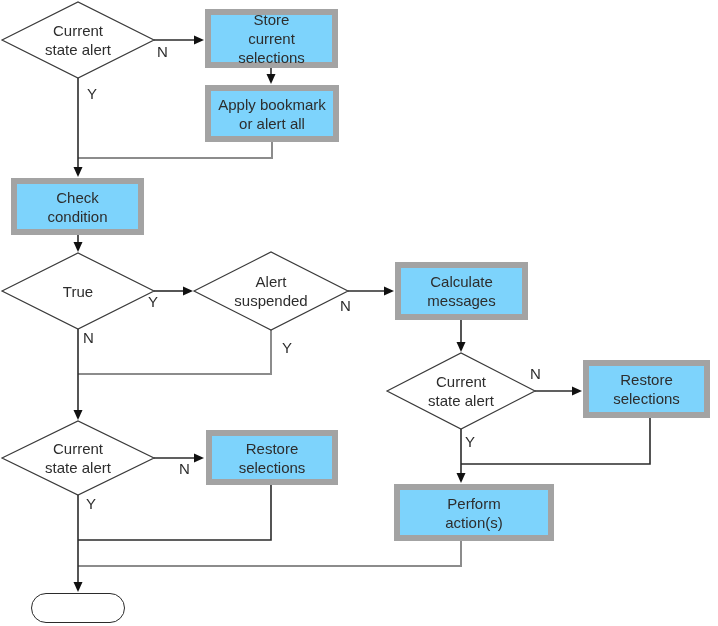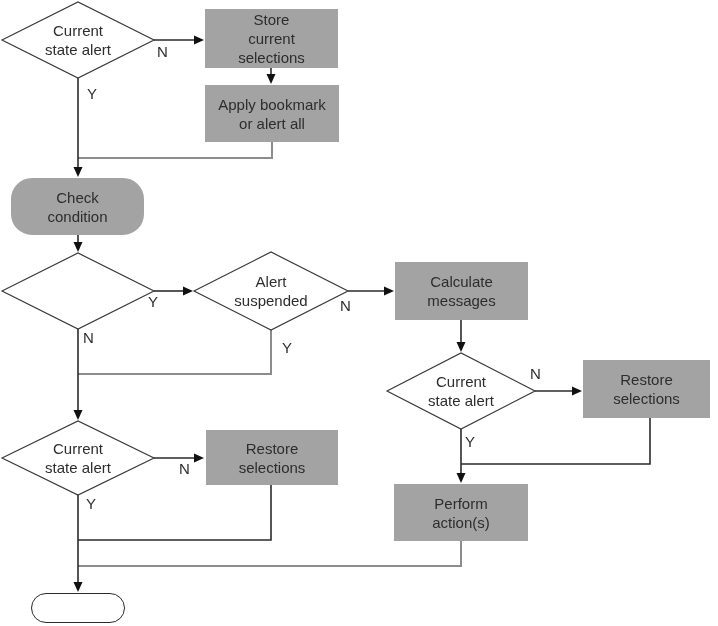--- a/index.html
+++ b/index.html
@@ -20,21 +20,21 @@
   .node {
     position: absolute;
     display: flex;
     align-items: center;
     justify-content: center;
     color: #2d2d2d;
     font-size: 15px;
   }
   .process {
     border: 6px solid #a3a3a3;
-    background: #a3a3a3;
+    background: #7dd3fc;
   }
   .terminator {
     border: 1.5px solid #2b2b2b;
     border-radius: 15px;
     background: #ffffff;
   }
   .decision { background: transparent; }
   .nlabel {
     white-space: pre-line;
     text-align: center;
@@ -103,20 +103,23 @@
       <polygon class="diamond" points="387,391 461,353 535,391 461,429"></polygon>
       <polygon class="diamond" points="2,458 78,421 154,458 78,495"></polygon>
     </g>
   </svg>
 
   <div class="node decision" style="left:2px; top:2px; width:152px; height:76px;">
     <span class="nlabel">Current
 state alert</span>
   </div>
 
+  <div class="node decision" style="left:2px; top:253px; width:152px; height:76px;">
+    <span class="nlabel">True</span>
+  </div>
 
   <div class="node decision" style="left:194px; top:252px; width:154px; height:78px;align-items:center;">
     <span class="nlabel">Alert
 suspended</span>
   </div>
 
   <div class="node decision" style="left:387px; top:353px; width:148px; height:76px;">
     <span class="nlabel">Current
 state alert</span>
   </div>
@@ -130,36 +133,36 @@
     <span class="nlabel">Store
 current
 selections</span>
   </div>
 
   <div class="node process" style="left:205px; top:85px; width:134px; height:57px;">
     <span class="nlabel">Apply bookmark
 or alert all</span>
   </div>
 
-  <div class="node process" style="left:11px; top:178px; width:133px; height:57px;border-radius:21px;">
+  <div class="node process" style="left:11px; top:178px; width:133px; height:57px;">
     <span class="nlabel">Check
 condition</span>
   </div>
 
   <div class="node process" style="left:395px; top:262px; width:133px; height:58px;">
     <span class="nlabel">Calculate
 messages</span>
   </div>
 
   <div class="node process" style="left:583px; top:360px; width:127px; height:58px;">
     <span class="nlabel">Restore
 selections</span>
   </div>
 
-  <div class="node process" style="left:394px; top:484px; width:134px; height:57px;">
+  <div class="node process" style="left:394px; top:484px; width:160px; height:57px;">
     <span class="nlabel">Perform
 action(s)</span>
   </div>
 
   <div class="node process" style="left:206px; top:430px; width:132px; height:55px;">
     <span class="nlabel">Restore
 selections</span>
   </div>
 
   <div class="node terminator" style="left:31px; top:593px; width:94px; height:30px;">

